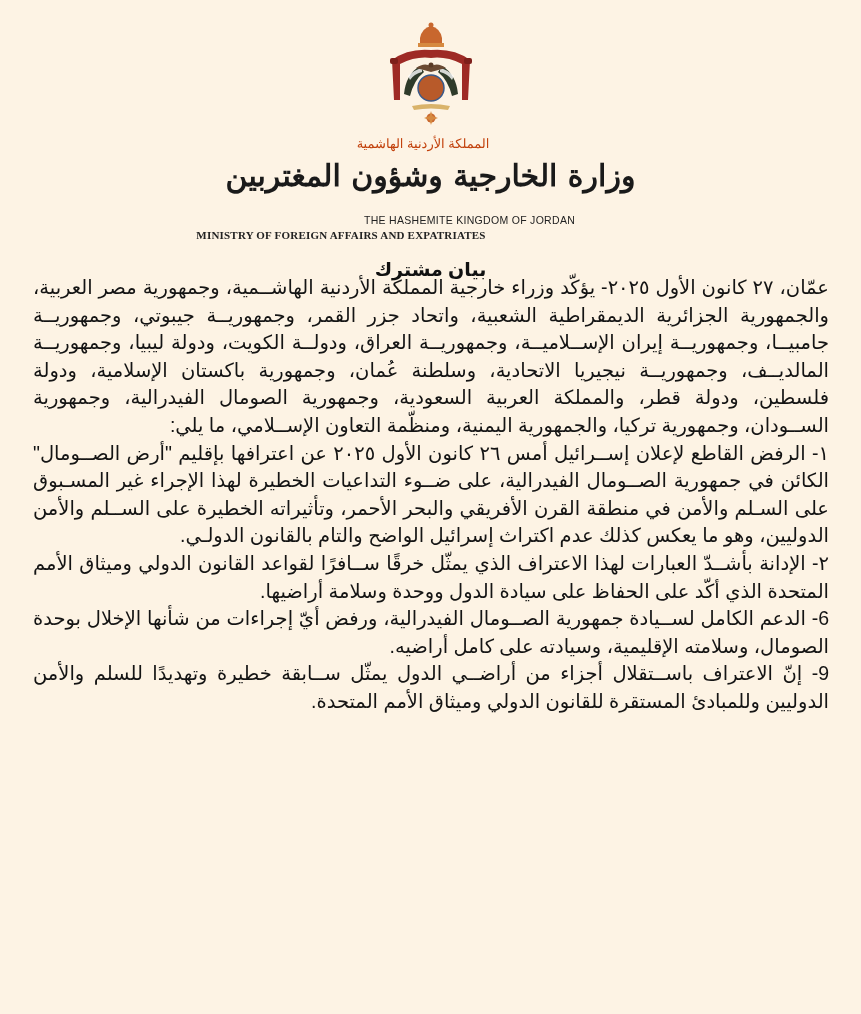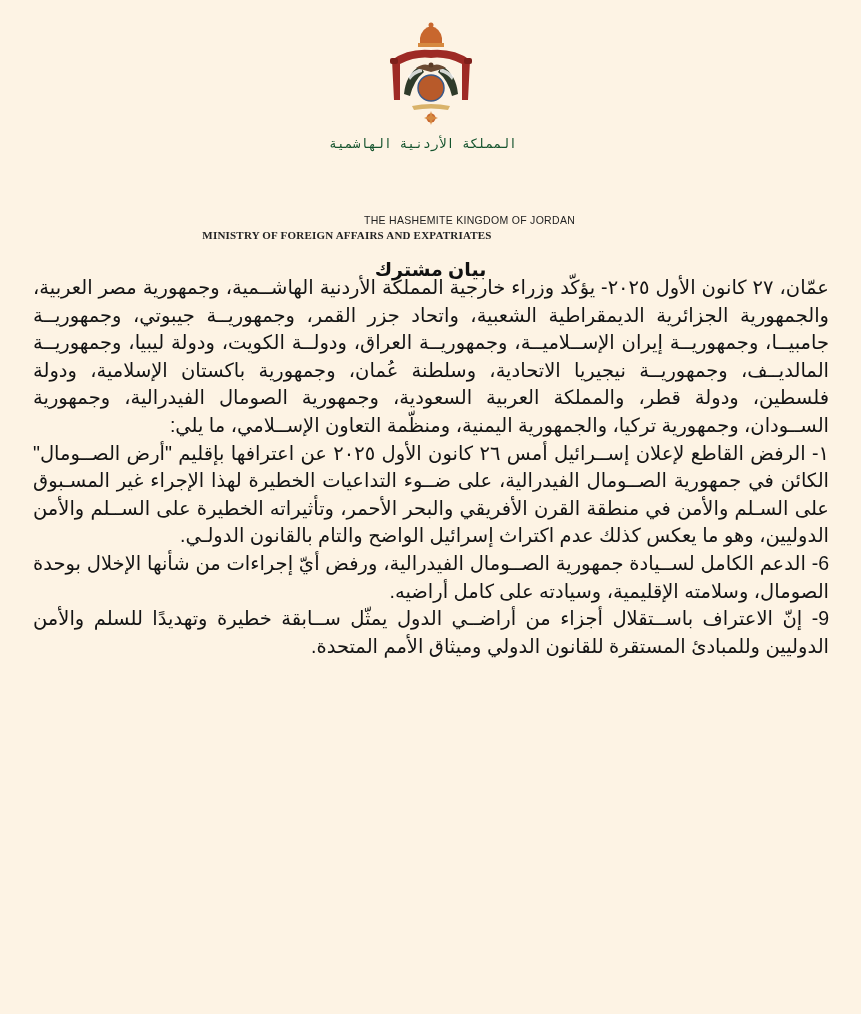--- a/index.html
+++ b/index.html
@@ -29,23 +29,23 @@
     width: 94px;
     height: 110px;
   }
   .ar-kingdom {
     position: absolute;
     top: 136px;
     left: 0;
     width: 846px;
     text-align: center;
     direction: rtl;
-    font-family: Liberation Mono, monospace;
+    font-family: Liberation Sans, sans-serif;
     font-size: 13px;
-    color: #14532d;
+    color: #c2410c;
   }
   .ar-ministry {
     position: absolute;
     top: 158px;
     left: 0;
     width: 861px;
     text-align: center;
     direction: rtl;
     font-family: "DejaVu Serif", serif;
     font-size: 30px;
@@ -69,21 +69,20 @@
     position: absolute;
     top: 229px;
     left: 0;
     width: 682px;
     text-align: center;
     font-family: "Liberation Serif", serif;
     font-size: 11px;
     font-weight: bold;
     color: #222;
     letter-spacing: 0.2px;
-    padding-left: 6px;
   }
   .title {
     position: absolute;
     top: 258px;
     left: 0;
     width: 861px;
     text-align: center;
     direction: rtl;
     font-size: 19px;
     font-weight: bold;
@@ -130,24 +129,26 @@
     <circle cx="47" cy="68" r="13" fill="#b85a2a"></circle>
     <circle cx="47" cy="68" r="13" fill="none" stroke="#3a5a8a" stroke-width="1.5"></circle>
 
     <path d="M28 86 Q47 82 66 86 L64 90 Q47 87 30 90 Z" fill="#d9b36a"></path>
 
     <circle cx="47" cy="98" r="4.5" fill="#c8672e"></circle>
     <path d="M47 91 L48.5 96 L54 98 L48.5 100 L47 105 L45.5 100 L40 98 L45.5 96 Z" fill="#d6893f"></path>
   </svg>
 
   <div class="ar-kingdom">المملكة الأردنية الهاشمية</div>
+  <div class="ar-ministry">وزارة الخارجية وشؤون المغتربين</div>
   <div class="en-kingdom">THE HASHEMITE KINGDOM OF JORDAN</div>
   <div class="en-ministry">MINISTRY OF FOREIGN AFFAIRS AND EXPATRIATES</div>
 </div>
 
 <div class="title">بيان مشترك</div>
 
 <div class="content">
   <p>عمّان، ٢٧ كانون الأول ٢٠٢٥- يؤكّد وزراء خارجية المملكة الأردنية الهاشــمية، وجمهورية مصر العربية، والجمهورية الجزائرية الديمقراطية الشعبية، واتحاد جزر القمر، وجمهوريــة جيبوتي، وجمهوريــة جامبيــا، وجمهوريــة إيران الإســلاميــة، وجمهوريــة العراق، ودولــة الكويت، ودولة ليبيا، وجمهوريــة المالديــف، وجمهوريــة نيجيريا الاتحادية، وسلطنة عُمان، وجمهورية باكستان الإسلامية، ودولة فلسطين، ودولة قطر، والمملكة العربية السعودية، وجمهورية الصومال الفيدرالية، وجمهورية الســودان، وجمهورية تركيا، والجمهورية اليمنية، ومنظّمة التعاون الإســلامي، ما يلي:</p>
   <p>١- الرفض القاطع لإعلان إســرائيل أمس ٢٦ كانون الأول ٢٠٢٥ عن اعترافها بإقليم "أرض الصــومال" الكائن في جمهورية الصــومال الفيدرالية، على ضــوء التداعيات الخطيرة لهذا الإجراء غير المسـبوق على السـلم والأمن في منطقة القرن الأفريقي والبحر الأحمر، وتأثيراته الخطيرة على الســلم والأمن الدوليين، وهو ما يعكس كذلك عدم اكتراث إسرائيل الواضح والتام بالقانون الدولـي.</p>
+  <p>٢- الإدانة بأشــدّ العبارات لهذا الاعتراف الذي يمثّل خرقًا ســافرًا لقواعد القانون الدولي وميثاق الأمم المتحدة الذي أكّد على الحفاظ على سيادة الدول ووحدة وسلامة أراضيها.</p>
   <p>6- الدعم الكامل لســيادة جمهورية الصــومال الفيدرالية، ورفض أيّ إجراءات من شأنها الإخلال بوحدة الصومال، وسلامته الإقليمية، وسيادته على كامل أراضيه.</p>
   <p>9- إنّ الاعتراف باســتقلال أجزاء من أراضــي الدول يمثّل ســابقة خطيرة وتهديدًا للسلم والأمن الدوليين وللمبادئ المستقرة للقانون الدولي وميثاق الأمم المتحدة.</p>
 </div>
 
 </body></html>

